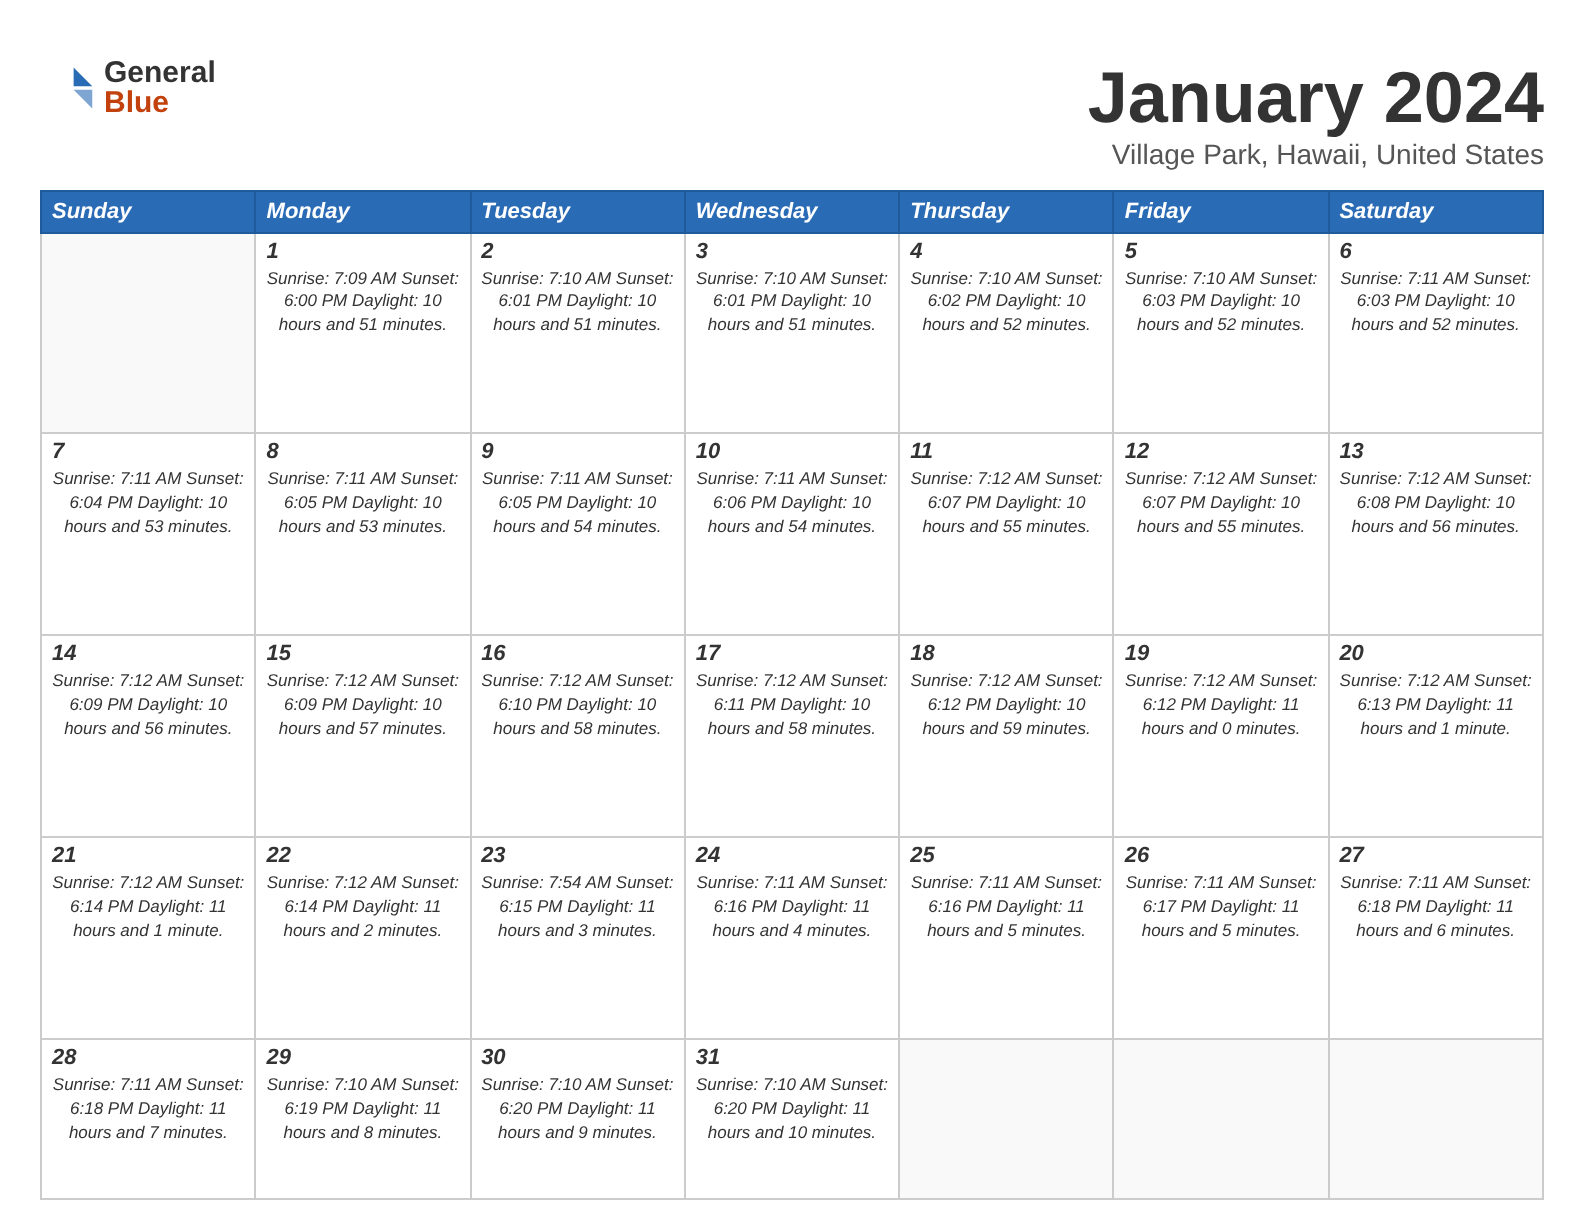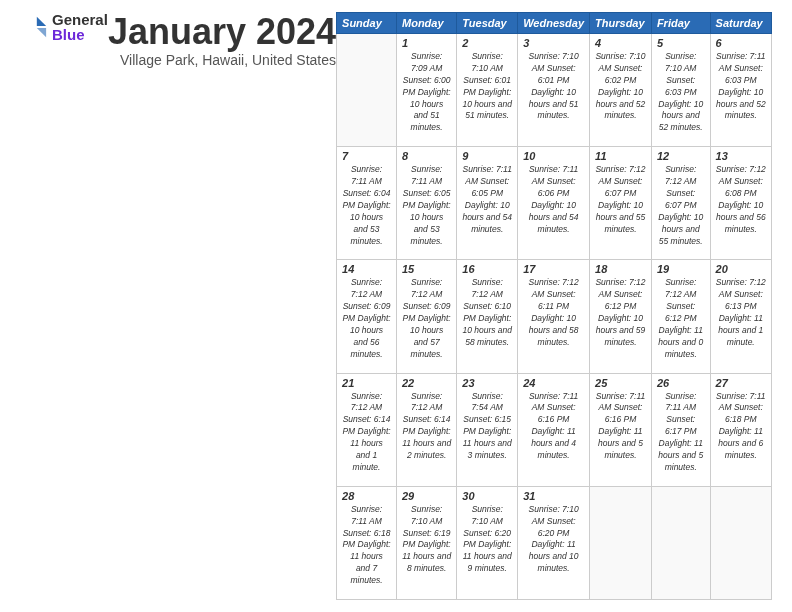--- a/index.html
+++ b/index.html
@@ -6,23 +6,23 @@
     body {
       font-family: Arial, sans-serif;
       background: #fff;
       width: 792px;
       height: 612px;
       overflow: hidden;
     }
     .page {
       width: 792px;
       height: 612px;
-      padding: 12px 20px 12px 20px;
+      padding: 29px 20px 12px 20px;
       display: flex;
-      flex-direction: row;
+      flex-direction: column;
     }
     .header {
       display: flex;
       justify-content: space-between;
       align-items: flex-start;
       margin-bottom: 10px;
     }
     .logo {
       display: flex;
       align-items: center;
@@ -34,21 +34,21 @@
       line-height: 1;
     }
     .logo-general {
       font-size: 15px;
       font-weight: bold;
       color: #333;
     }
     .logo-blue {
       font-size: 15px;
       font-weight: bold;
-      color: #6d28d9;
+      color: #c2410c;
     }
     .logo-icon {
       width: 28px;
       height: 28px;
     }
     .title-block {
       text-align: right;
     }
     .cal-title {
       font-size: 36px;

